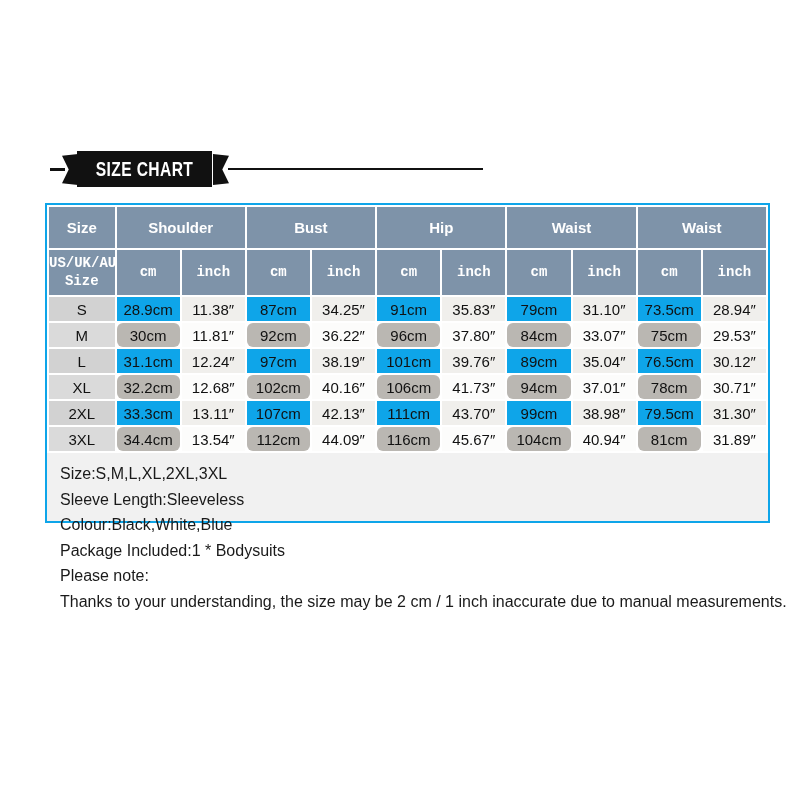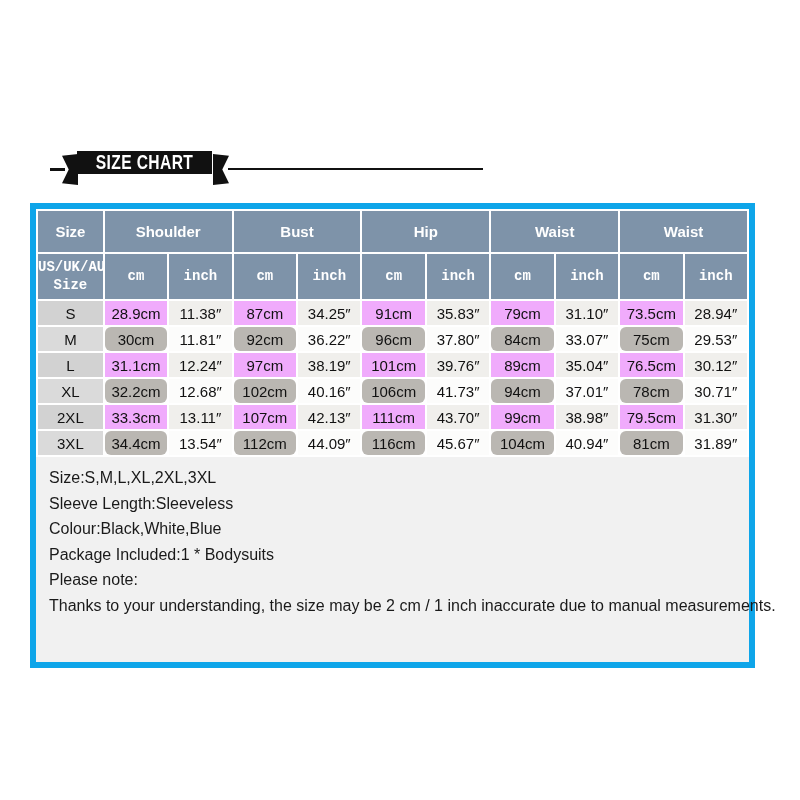--- a/index.html
+++ b/index.html
@@ -6,41 +6,41 @@
   html,body { background:#ffffff; }
   body { font-family:"Liberation Sans", sans-serif; }
   .page { position:relative; width:800px; height:800px; background:#ffffff; overflow:hidden; }
 
   
   .banner { position:absolute; left:0; top:148px; width:800px; height:44px; }
   .banner-dash { position:absolute; left:50px; top:20px; width:15px; height:3px; background:#111; }
   .ribbon-tail { position:absolute; top:6px; width:16px; height:31px; background:#111; }
   .ribbon-tail.left  { left:62px;  clip-path:polygon(0 6%, 100% 0, 100% 100%, 0 94%, 42% 50%); }
   .ribbon-tail.right { left:213px; clip-path:polygon(0 0, 100% 6%, 58% 50%, 100% 94%, 0 100%); }
-  .ribbon-band { position:absolute; left:77px; top:3px; width:135px; height:23px; background:#111;
+  .ribbon-band { position:absolute; left:77px; top:3px; width:135px; height:36px; background:#111;
                  display:flex; align-items:center; justify-content:center; }
   .ribbon-band span { color:#fff; font-weight:700; font-size:20px; letter-spacing:0.5px;
                       transform:scaleX(0.78); white-space:nowrap; }
   .banner-line { position:absolute; left:228px; top:20px; width:255px; height:2px; background:#111; }
 
   
-  .chart-box { position:absolute; left:30px; top:203px; width:725px; height:465px;
-               border:6px solid #0ea5e9; background:#f1f1f1; }
+  .chart-box { position:absolute; left:45px; top:203px; width:725px; height:320px;
+               border:2px solid #0ea5e9; background:#f1f1f1; }
 
   
   .tbl-wrap { background:#ffffff; }
   table { width:100%; border-collapse:separate; border-spacing:2px; table-layout:fixed; }
   td { text-align:center; vertical-align:middle; overflow:hidden; }
   col.c-size { width:9.4%; }
   .h1 { background:#7e93a9; color:#fff; font-size:15px; font-weight:600; height:41px; }
   .h2 { background:#7e93a9; color:#fff; font-size:14px; font-weight:700;
         font-family:"Liberation Mono", monospace; height:45px; line-height:1.25; }
   .dr td { height:24px; font-size:15px; color:#111; }
   .sz { background:#d2d2d2; }
-  .cm { background:#f0abfc; }
+  .cm { background:#0ea5e9; }
   .in { background:#f0efec;margin-left:24px; }
   tr.even .sz { background:#dadada; }
   tr.even .cm { background:#bab7b2;border-radius:6px; }
   tr.even .in { background:#fcfcfb; }
 
   
   .notes { padding:8px 6px 0 5px; }
   .note-line { font-size:16px; color:#1a1a1a; line-height:25.5px; white-space:nowrap;margin-left:8px; }
 </style>
 </head>

